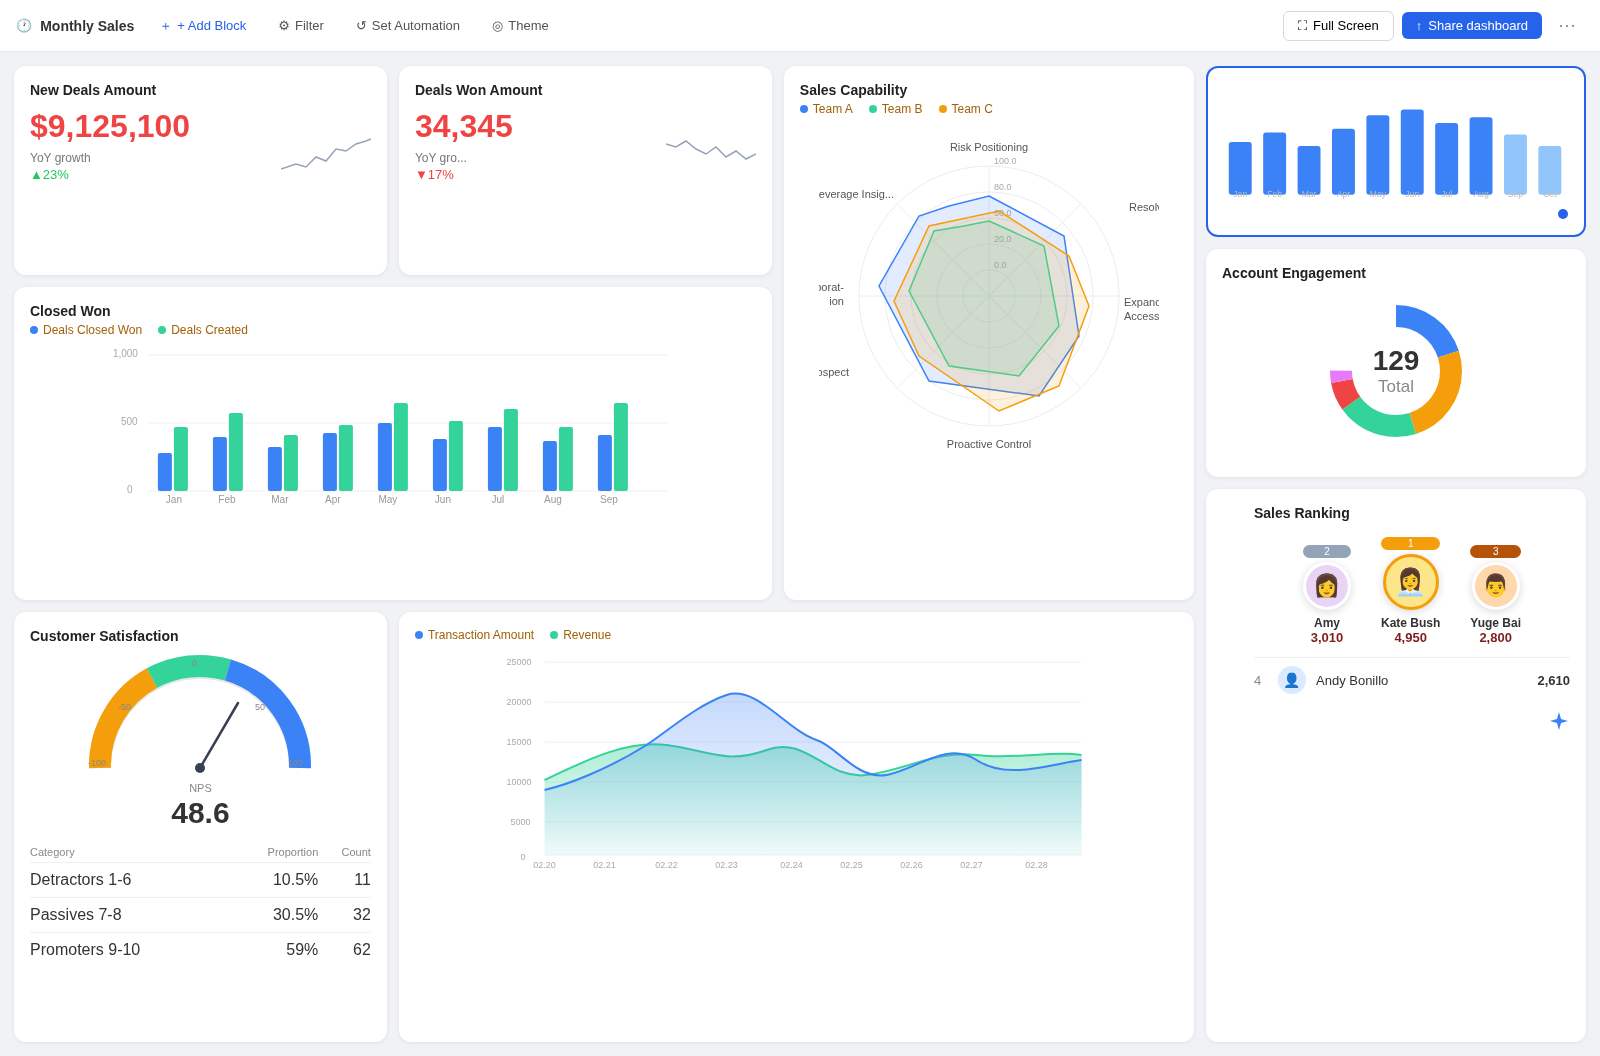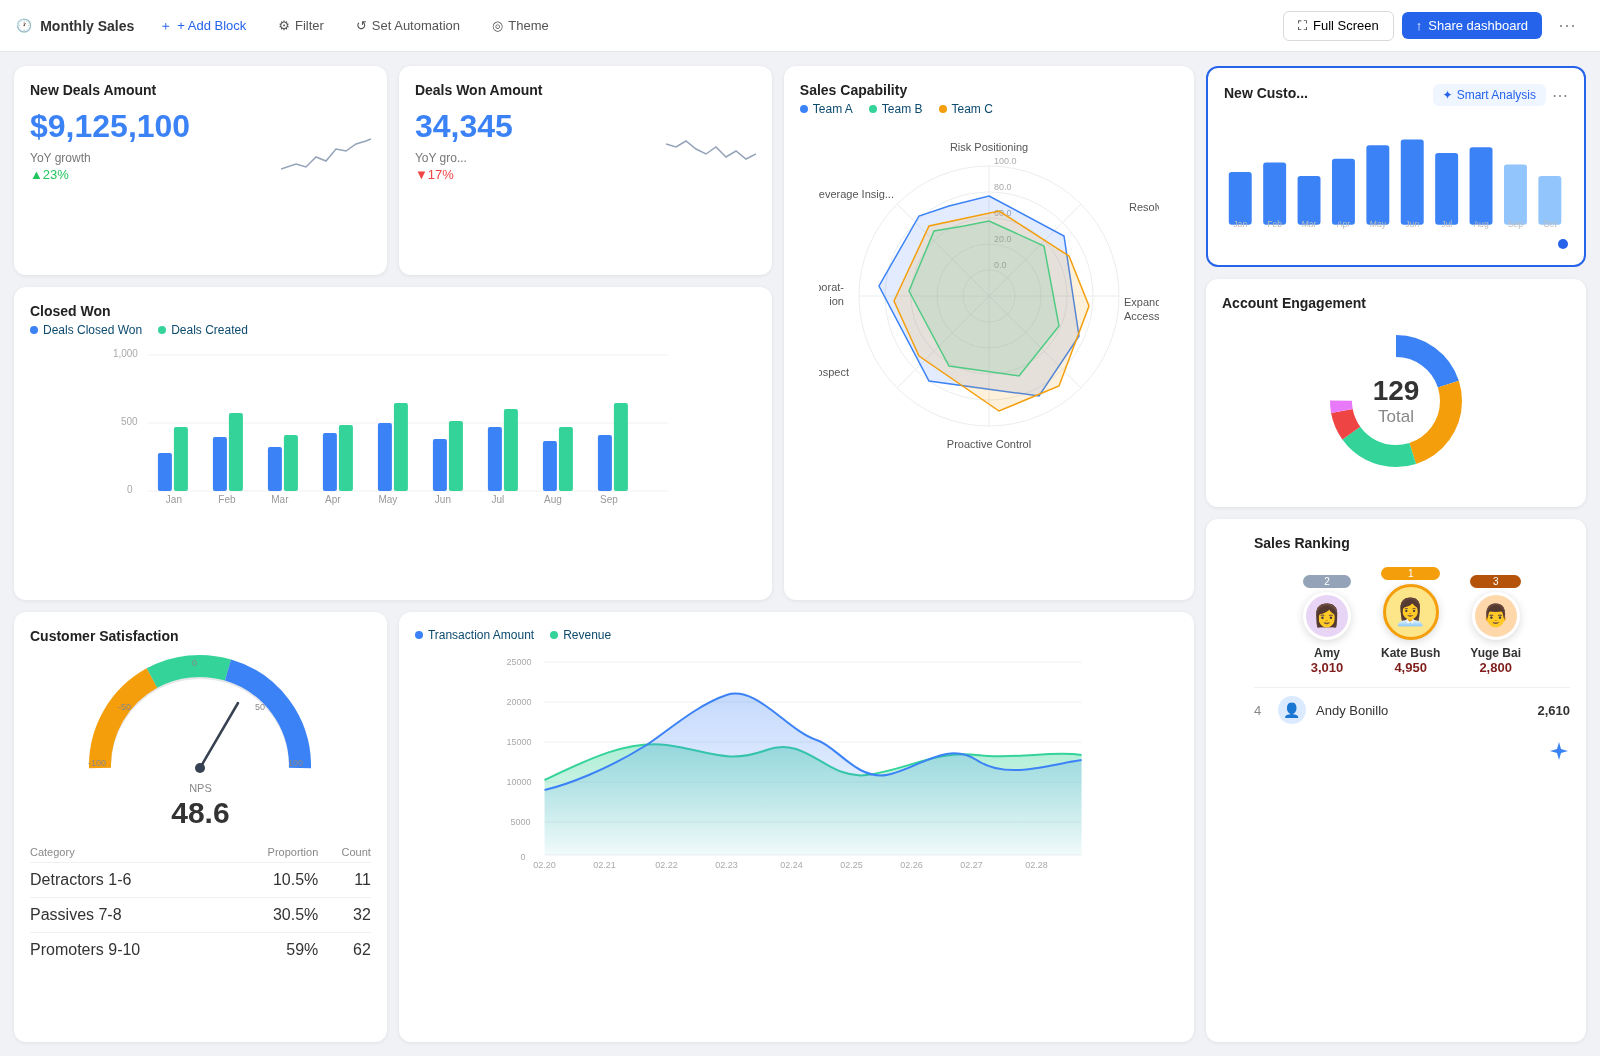--- a/index.html
+++ b/index.html
@@ -18,32 +18,32 @@
 
     
     .dashboard { display: grid; grid-template-columns: 1fr 1fr 1.1fr 380px; grid-template-rows: auto auto auto; gap: 12px; padding: 14px; height: calc(1056px - 52px); }
 
     
     .card { background: #fff; border-radius: 12px; padding: 16px; box-shadow: 0 1px 4px rgba(0,0,0,0.07); }
     .card-title { font-size: 14px; font-weight: 600; color: #222; margin-bottom: 4px; }
 
     
     .card-metric { }
-    .metric-value { font-size: 32px; font-weight: 700; color: #3b82f6; margin: 6px 0; }
+    .metric-value { font-size: 32px; font-weight: 700; color: #ef4444; margin: 6px 0; }
     .metric-sub { font-size: 12px; color: #777; }
     .metric-growth { font-size: 13px; margin-top: 2px; }
     .growth-up { color: #22c55e; }
     .growth-down { color: #ef4444; }
     .metric-card-inner { display: flex; justify-content: space-between; align-items: flex-end; }
     .sparkline { }
 
     
     .closed-won-card { grid-column: 1 / 3; }
     .legend { display: flex; gap: 16px; margin-bottom: 8px; }
-    .legend-item { display: flex; align-items: center; gap: 5px; font-size: 12px; color: #0c4a6e; }
+    .legend-item { display: flex; align-items: center; gap: 5px; font-size: 12px; color: #a16207; }
     .legend-dot { width: 8px; height: 8px; border-radius: 50%; }
 
     
     .sales-cap-card { grid-row: 1 / 3; }
 
     
     .right-col { grid-column: 4; grid-row: 1 / 4; display: flex; flex-direction: column; gap: 12px; }
 
     
     .new-customer-card { border: 2px solid #2563eb; border-radius: 12px; padding: 16px; background: #fff; flex: 0 0 auto; }
@@ -278,30 +278,20 @@
         <rect x="485" y="90" width="14" height="56" rx="2" fill="#3b82f6"></rect>
         <rect x="501" y="58" width="14" height="88" rx="2" fill="#34d399"></rect>
         <text x="496" y="158" font-size="10" text-anchor="middle" fill="#999">Sep</text>
       </svg>
     </div>
   </div>
 
   <div class="right-col">
 
     <div class="new-customer-card">
-      <div class="nc-header">
-        <span class="card-title">New Custo...</span>
-        <div style="display:flex;align-items:center;gap:6px;">
-          <button class="smart-analysis-btn">
-            <span>✦</span>
-            <span>Smart Analysis</span>
-          </button>
-          <button style="border:none;background:none;cursor:pointer;color:#888;font-size:16px;">⋯</button>
-        </div>
-      </div>
       <div>
         <svg width="100%" height="120" viewBox="0 0 360 120">
 
           <rect x="5" y="58" width="24" height="55" rx="3" fill="#3b82f6"></rect>
           <rect x="41" y="48" width="24" height="65" rx="3" fill="#3b82f6"></rect>
           <rect x="77" y="62" width="24" height="51" rx="3" fill="#3b82f6"></rect>
           <rect x="113" y="44" width="24" height="69" rx="3" fill="#3b82f6"></rect>
           <rect x="149" y="30" width="24" height="83" rx="3" fill="#3b82f6"></rect>
           <rect x="185" y="24" width="24" height="89" rx="3" fill="#3b82f6"></rect>
           <rect x="221" y="38" width="24" height="75" rx="3" fill="#3b82f6"></rect>

